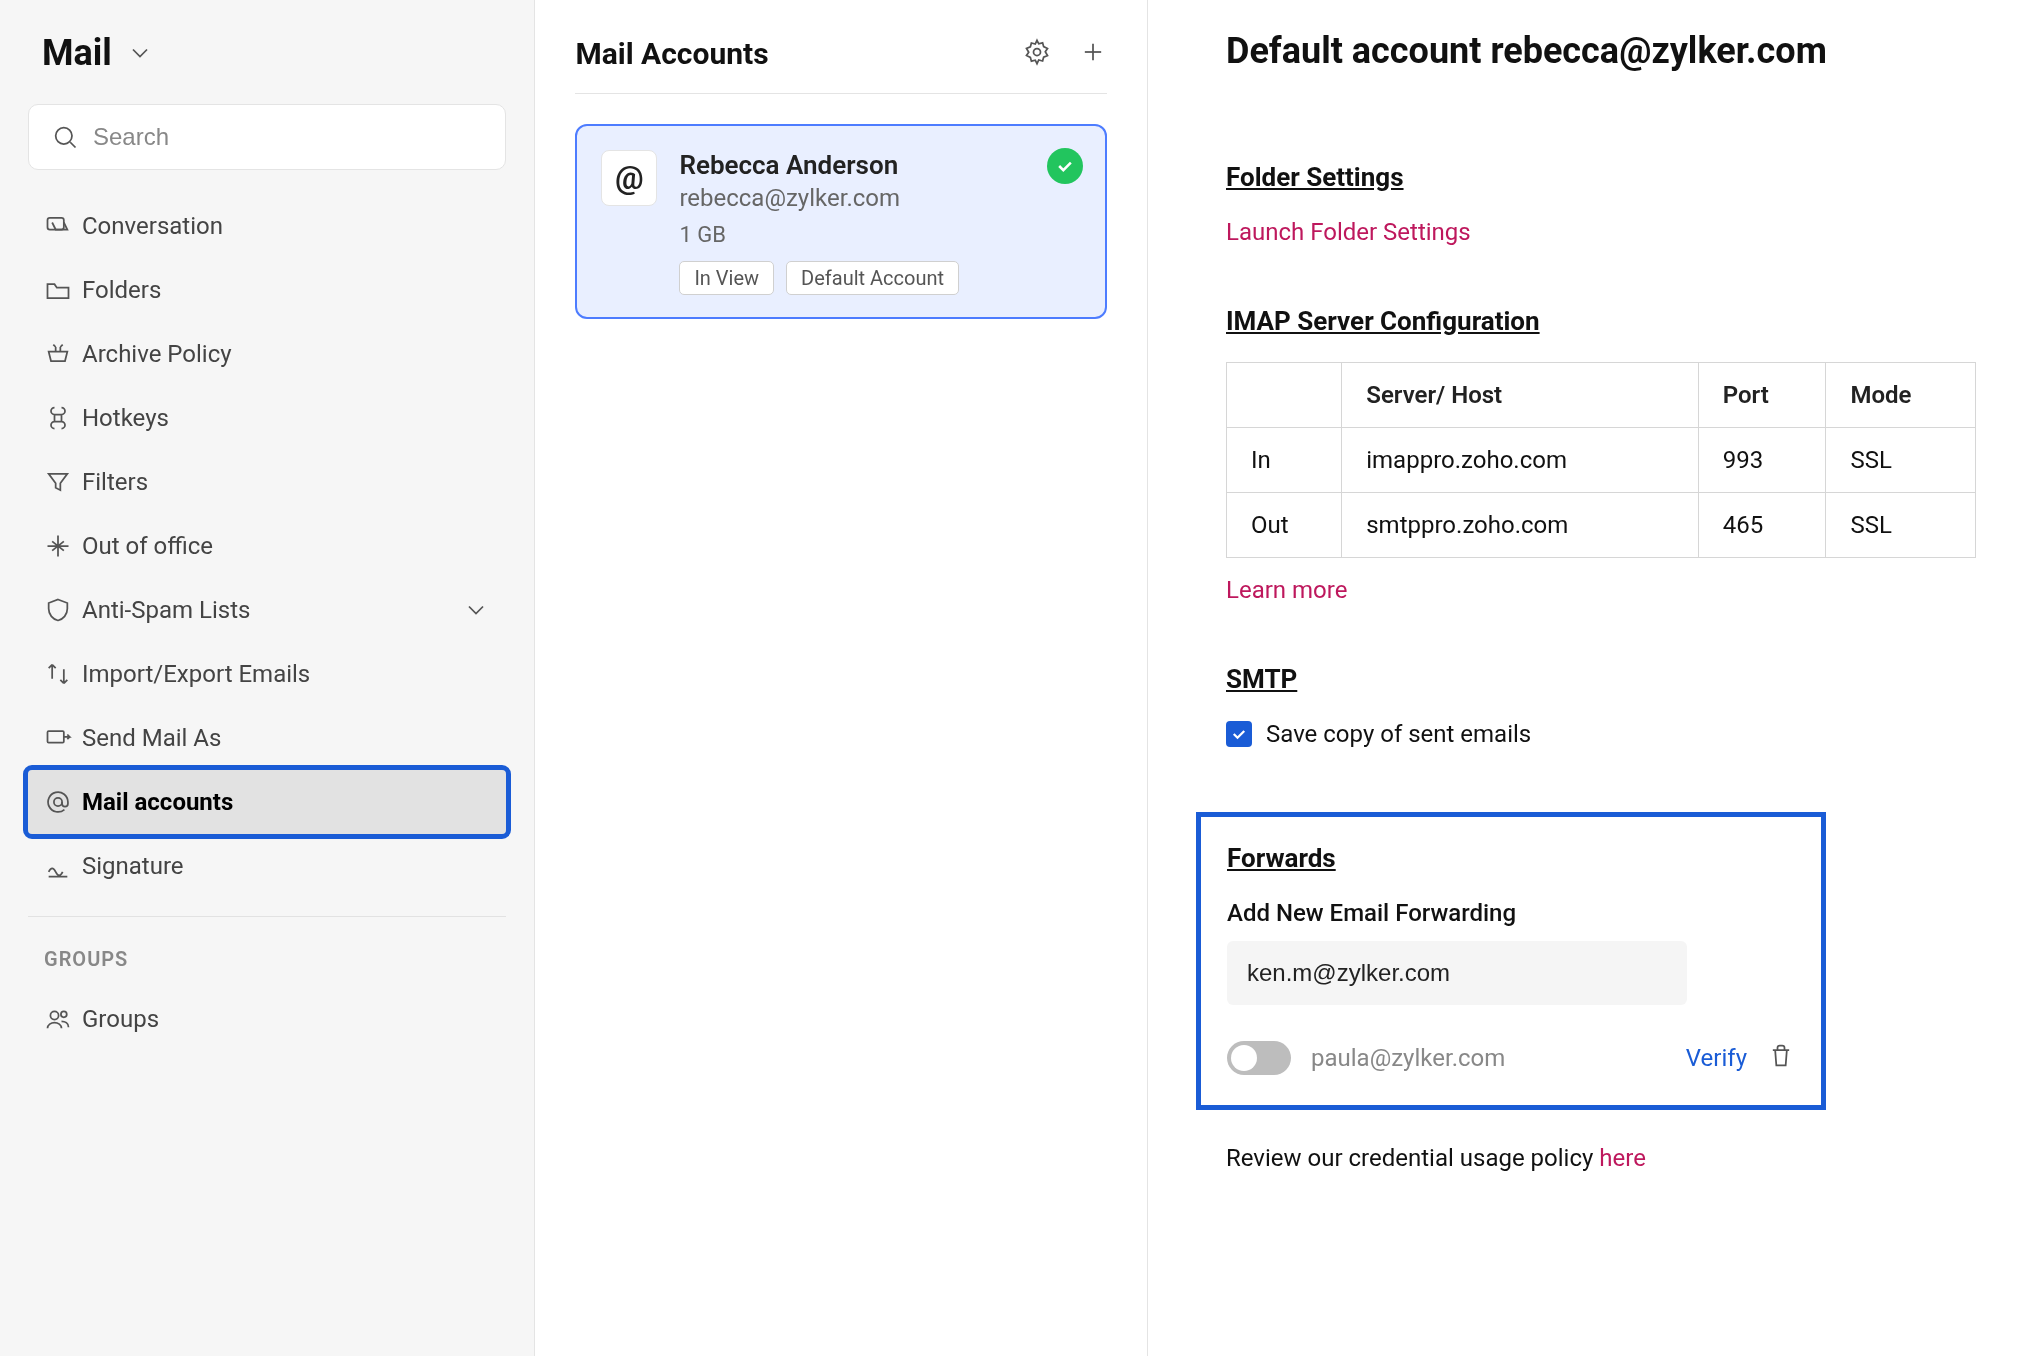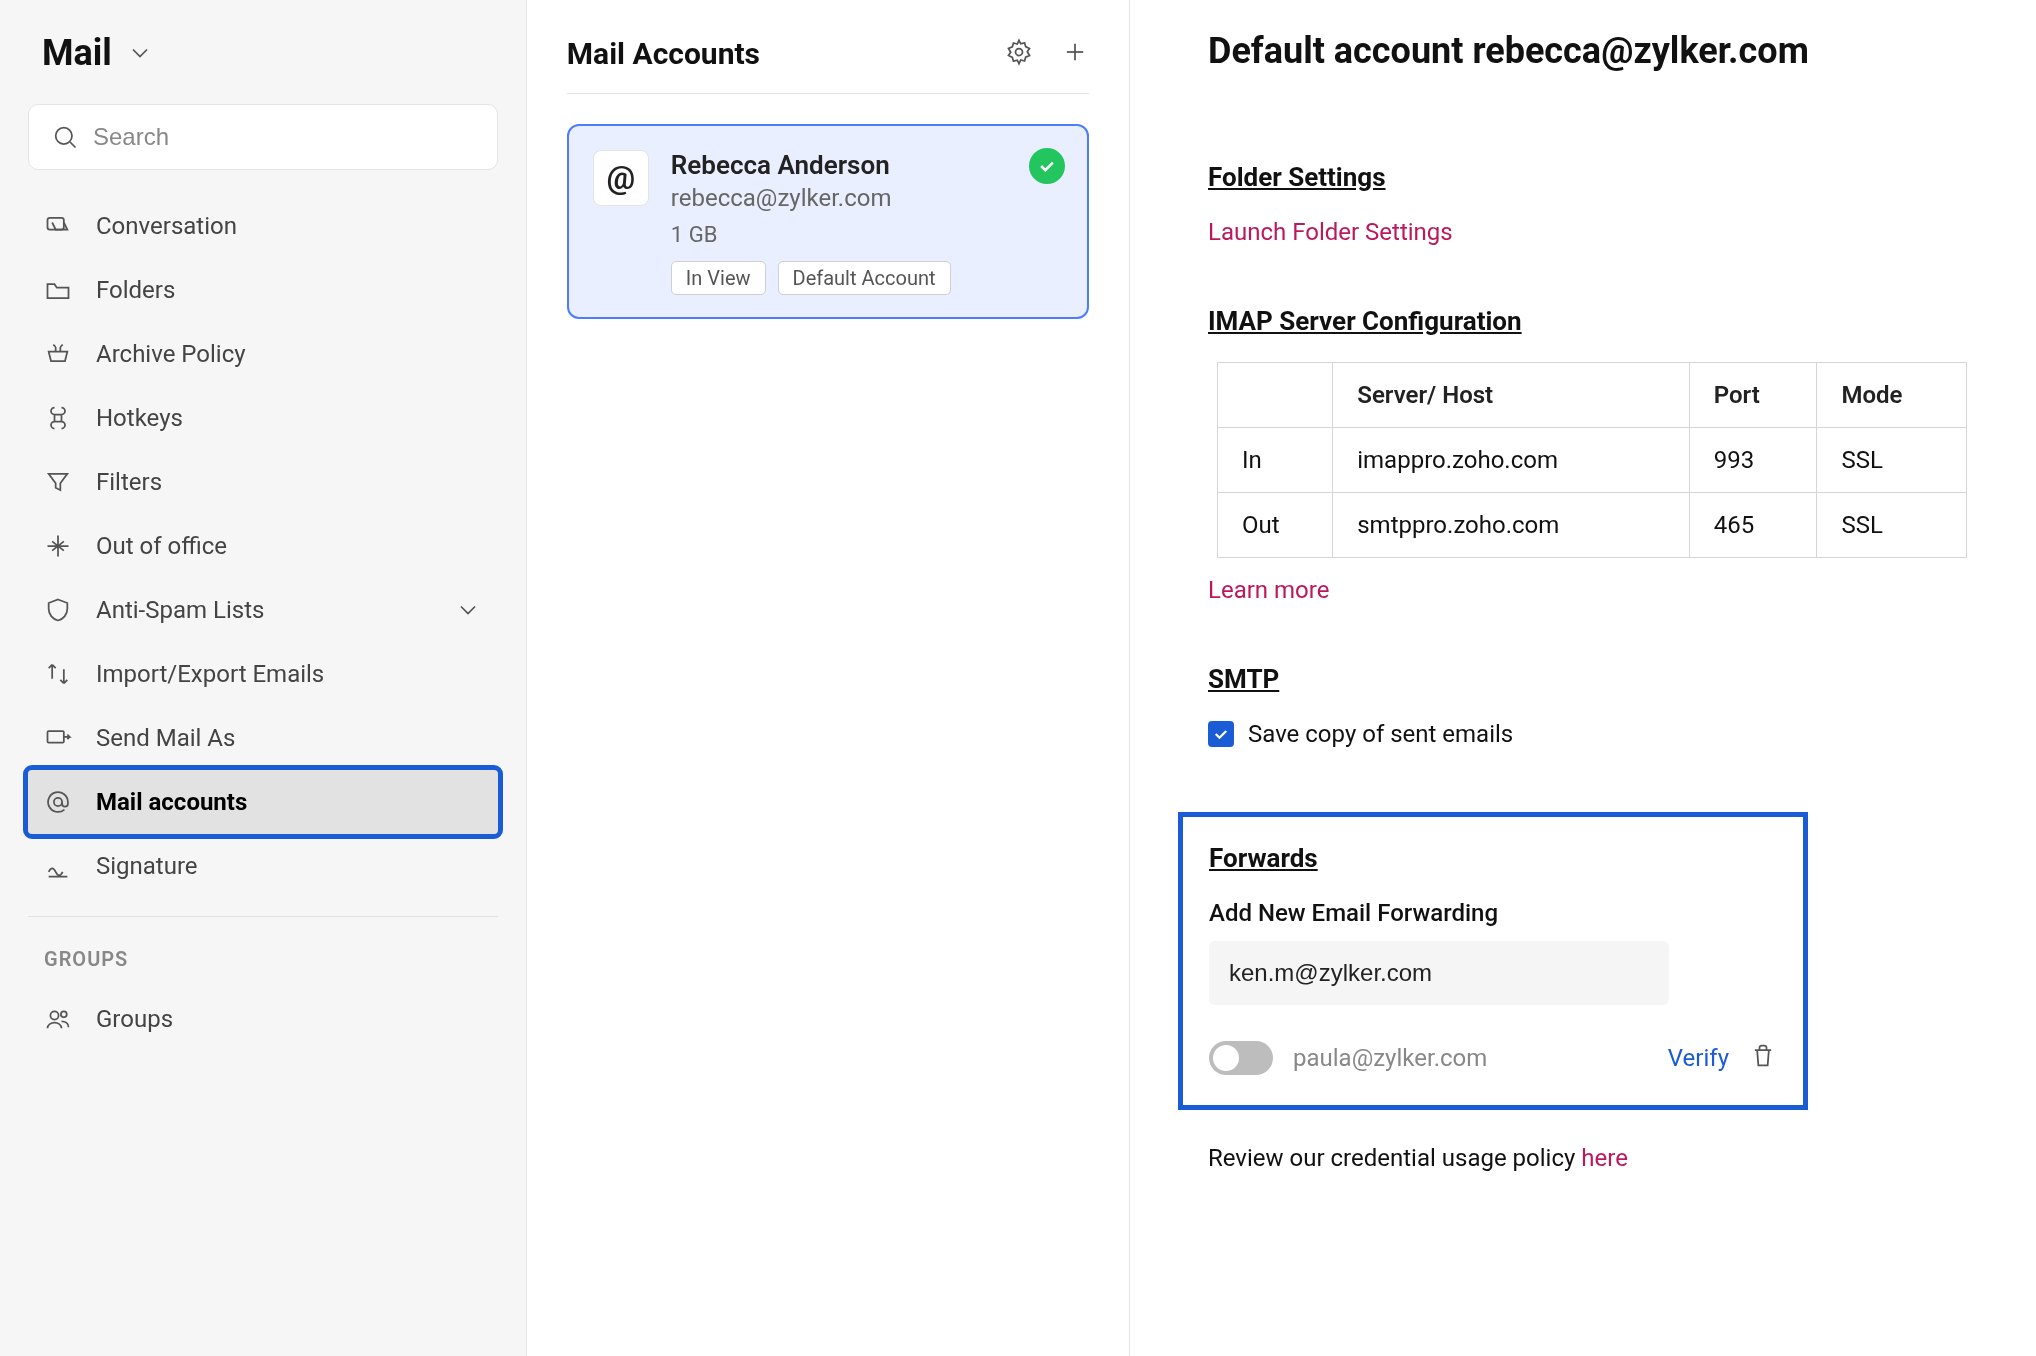--- a/index.html
+++ b/index.html
@@ -47,21 +47,21 @@
     background: transparent;
   }
   .search-box input::placeholder { color: #888; }
   .nav {
     list-style: none;
     margin-top: 8px;
   }
   .nav-item {
     display: flex;
     align-items: center;
-    gap: 24px;
+    gap: 10px;
     padding: 18px 16px;
     font-size: 24px;
     color: #444;
     cursor: pointer;
     border-radius: 4px;
     position: relative;
   }
   .nav-item.active {
     background: #e2e2e2;
     font-weight: 700;
@@ -174,21 +174,21 @@
     font-weight: 700;
     margin-bottom: 90px;
   }
   .section-h { font-size: 26px; font-weight: 700; margin-bottom: 26px; text-decoration: underline; }
   .link { color: #be185d; font-size: 24px; text-decoration: none; cursor: pointer; }
   .folder-block { margin-bottom: 60px; }
   .imap-block { margin-bottom: 60px; }
   table.imap {
     border-collapse: collapse;
     width: 750px;
-    margin: 20px 9px 18px;
+    margin: 20px 0 18px;
   }
   table.imap th, table.imap td {
     border: 1px solid #d6d6d6;
     padding: 18px 16px 18px 24px;
     text-align: left;
     font-size: 24px;
   }
   table.imap th { font-weight: 600; color: #222; }
   .smtp-block { margin-bottom: 64px; }
   .checkbox-row {

